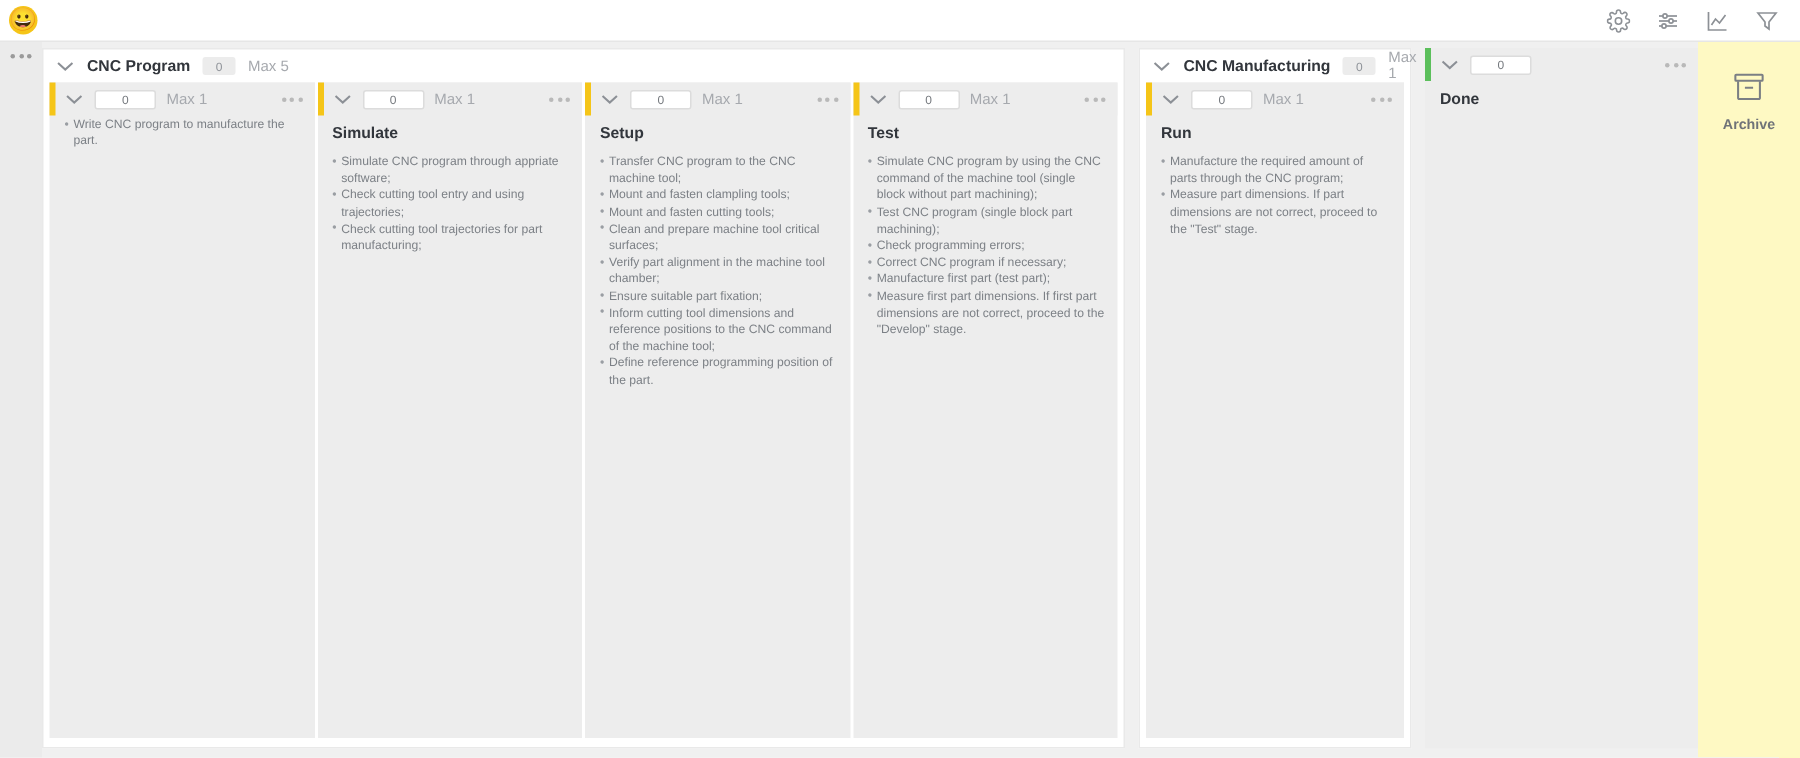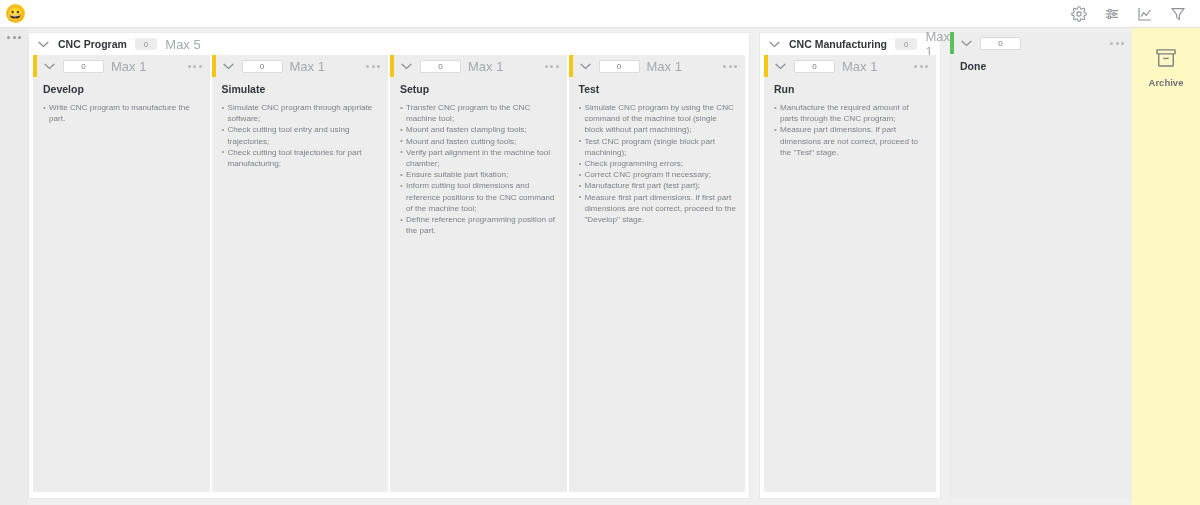--- a/index.html
+++ b/index.html
@@ -89,21 +89,21 @@
     width: 13px; height: 8px;
     flex: 0 0 auto;
     color: #8c9096;
   }
   .lane-name { font-size: 10.5px; font-weight: bold; color: #32363c; white-space: nowrap; }
   .count-chip {
     background: #ececec; color: #8e9298;
     font-size: 8px; border-radius: 2px;
     padding: 1.5px 9px; line-height: 9px;
   }
-  .maxlabel { font-size: 13px; color: #a6a9ae; }
+  .maxlabel { font-size: 10px; color: #a6a9ae; }
 
   .lane-body {
     flex: 1 1 auto;
     display: flex;
     gap: 2px;
     padding: 0 4px 6px 4px;
   }
 
   
   .col {
@@ -251,21 +251,20 @@
               <polyline points="2,2.5 8,8 14,2.5"></polyline>
             </svg>
           <div class="num-input">0</div>
           <span class="maxlabel">Max 1</span>
           <div class="dots col-dots light">
               <i></i>
               <i></i>
               <i></i>
             </div>
         </div>
-        <div class="col-title">Develop</div>
         <div class="col-body">
           <ul>
             <li>Write CNC program to manufacture the part.</li>
           </ul>
         </div>
       </div>
 
       <div class="col">
         <div class="col-head">
           <div class="accent yellow"></div>
@@ -303,20 +302,21 @@
               <i></i>
               <i></i>
             </div>
         </div>
         <div class="col-title">Setup</div>
         <div class="col-body">
           <ul>
             <li>Transfer CNC program to the CNC machine tool;</li>
             <li>Mount and fasten clampling tools;</li>
             <li>Mount and fasten cutting tools;</li>
+            <li>Clean and prepare machine tool critical surfaces;</li>
             <li>Verify part alignment in the machine tool chamber;</li>
             <li>Ensure suitable part fixation;</li>
             <li>Inform cutting tool dimensions and reference positions to the CNC command of the machine tool;</li>
             <li>Define reference programming position of the part.</li>
           </ul>
         </div>
       </div>
 
       <div class="col">
         <div class="col-head">

